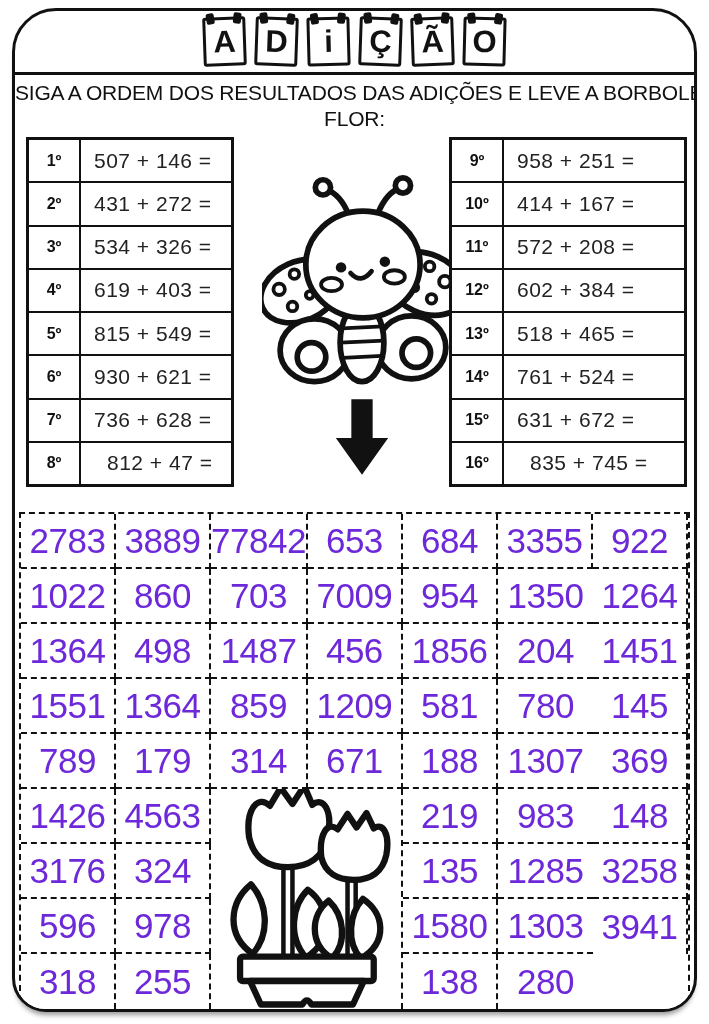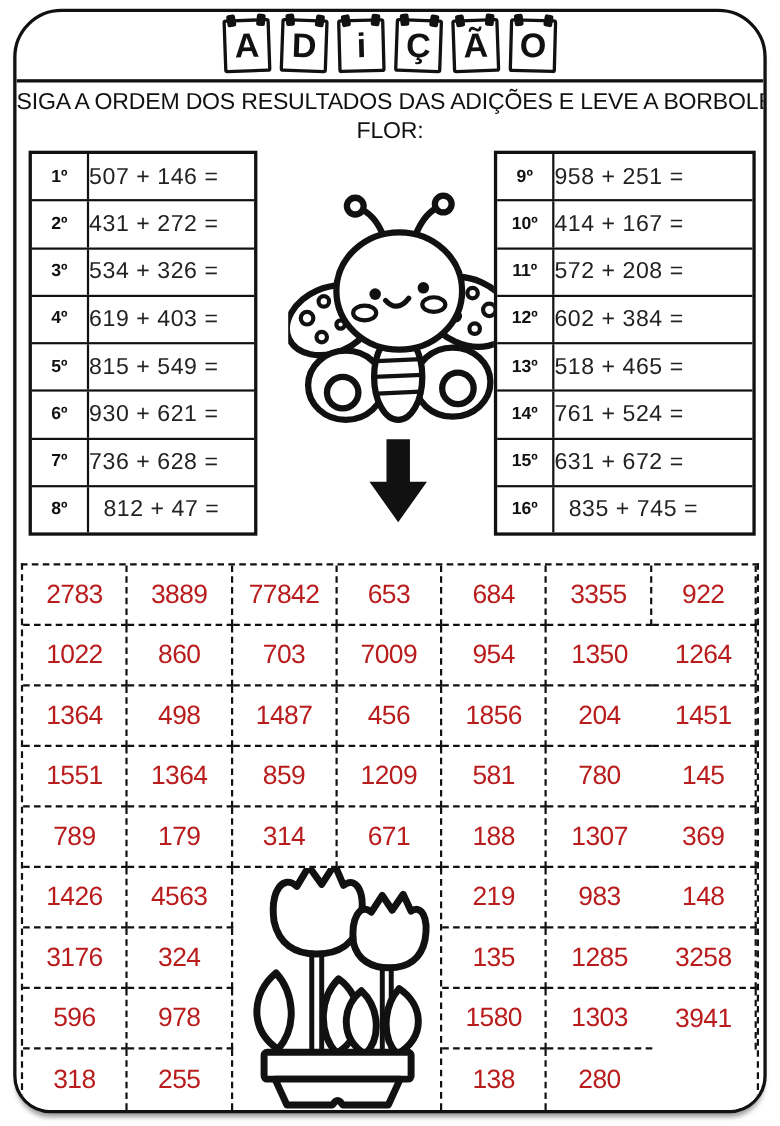--- a/index.html
+++ b/index.html
@@ -85,20 +85,21 @@
   .prow:last-child { border-bottom: none; gap: 13px; }
   .pord {
     width: 52px;
     border-right: 2.5px solid #111;
     display: flex; align-items: center; justify-content: center;
     font-weight: bold; font-size: 16px;
   }
   .pexpr {
     flex: 1;
     display: flex; align-items: center;
+    padding-left: 13px;
     font-size: 21px;
     letter-spacing: 0.5px;
     color: #222;
   }
   .center-art {
     position: absolute; left: 247px; top: 0; width: 200px;
     display: flex; flex-direction: column; align-items: center;
   }
   .butterfly-wrap { margin-top: 36px; }
   .arrow-wrap { margin-top: 2px; }
@@ -108,23 +109,23 @@
     border: 2px dashed #111;
     display: grid;
     grid-template-columns: repeat(7, 1fr);
     grid-template-rows: repeat(9, 55px);
     background: #fff;
   }
   .mcell {
     border-right: 2px dashed #111;
     border-bottom: 2px dashed #111;
     display: flex; align-items: center; justify-content: center;
-    font-size: 24px;
+    font-size: 35px;
     letter-spacing: -0.5px;
-    color: #b91c1c;
+    color: #6d28d9;
   }
   .mcell.last-col { border-right: none; }
   .mcell.last-row { border-bottom: none; }
   .flower-cell {
     grid-column: span 2;
     grid-row: span 4;
     border-right: 2px dashed #111;
     display: flex; align-items: flex-end; justify-content: center;
     overflow: hidden;
   }

